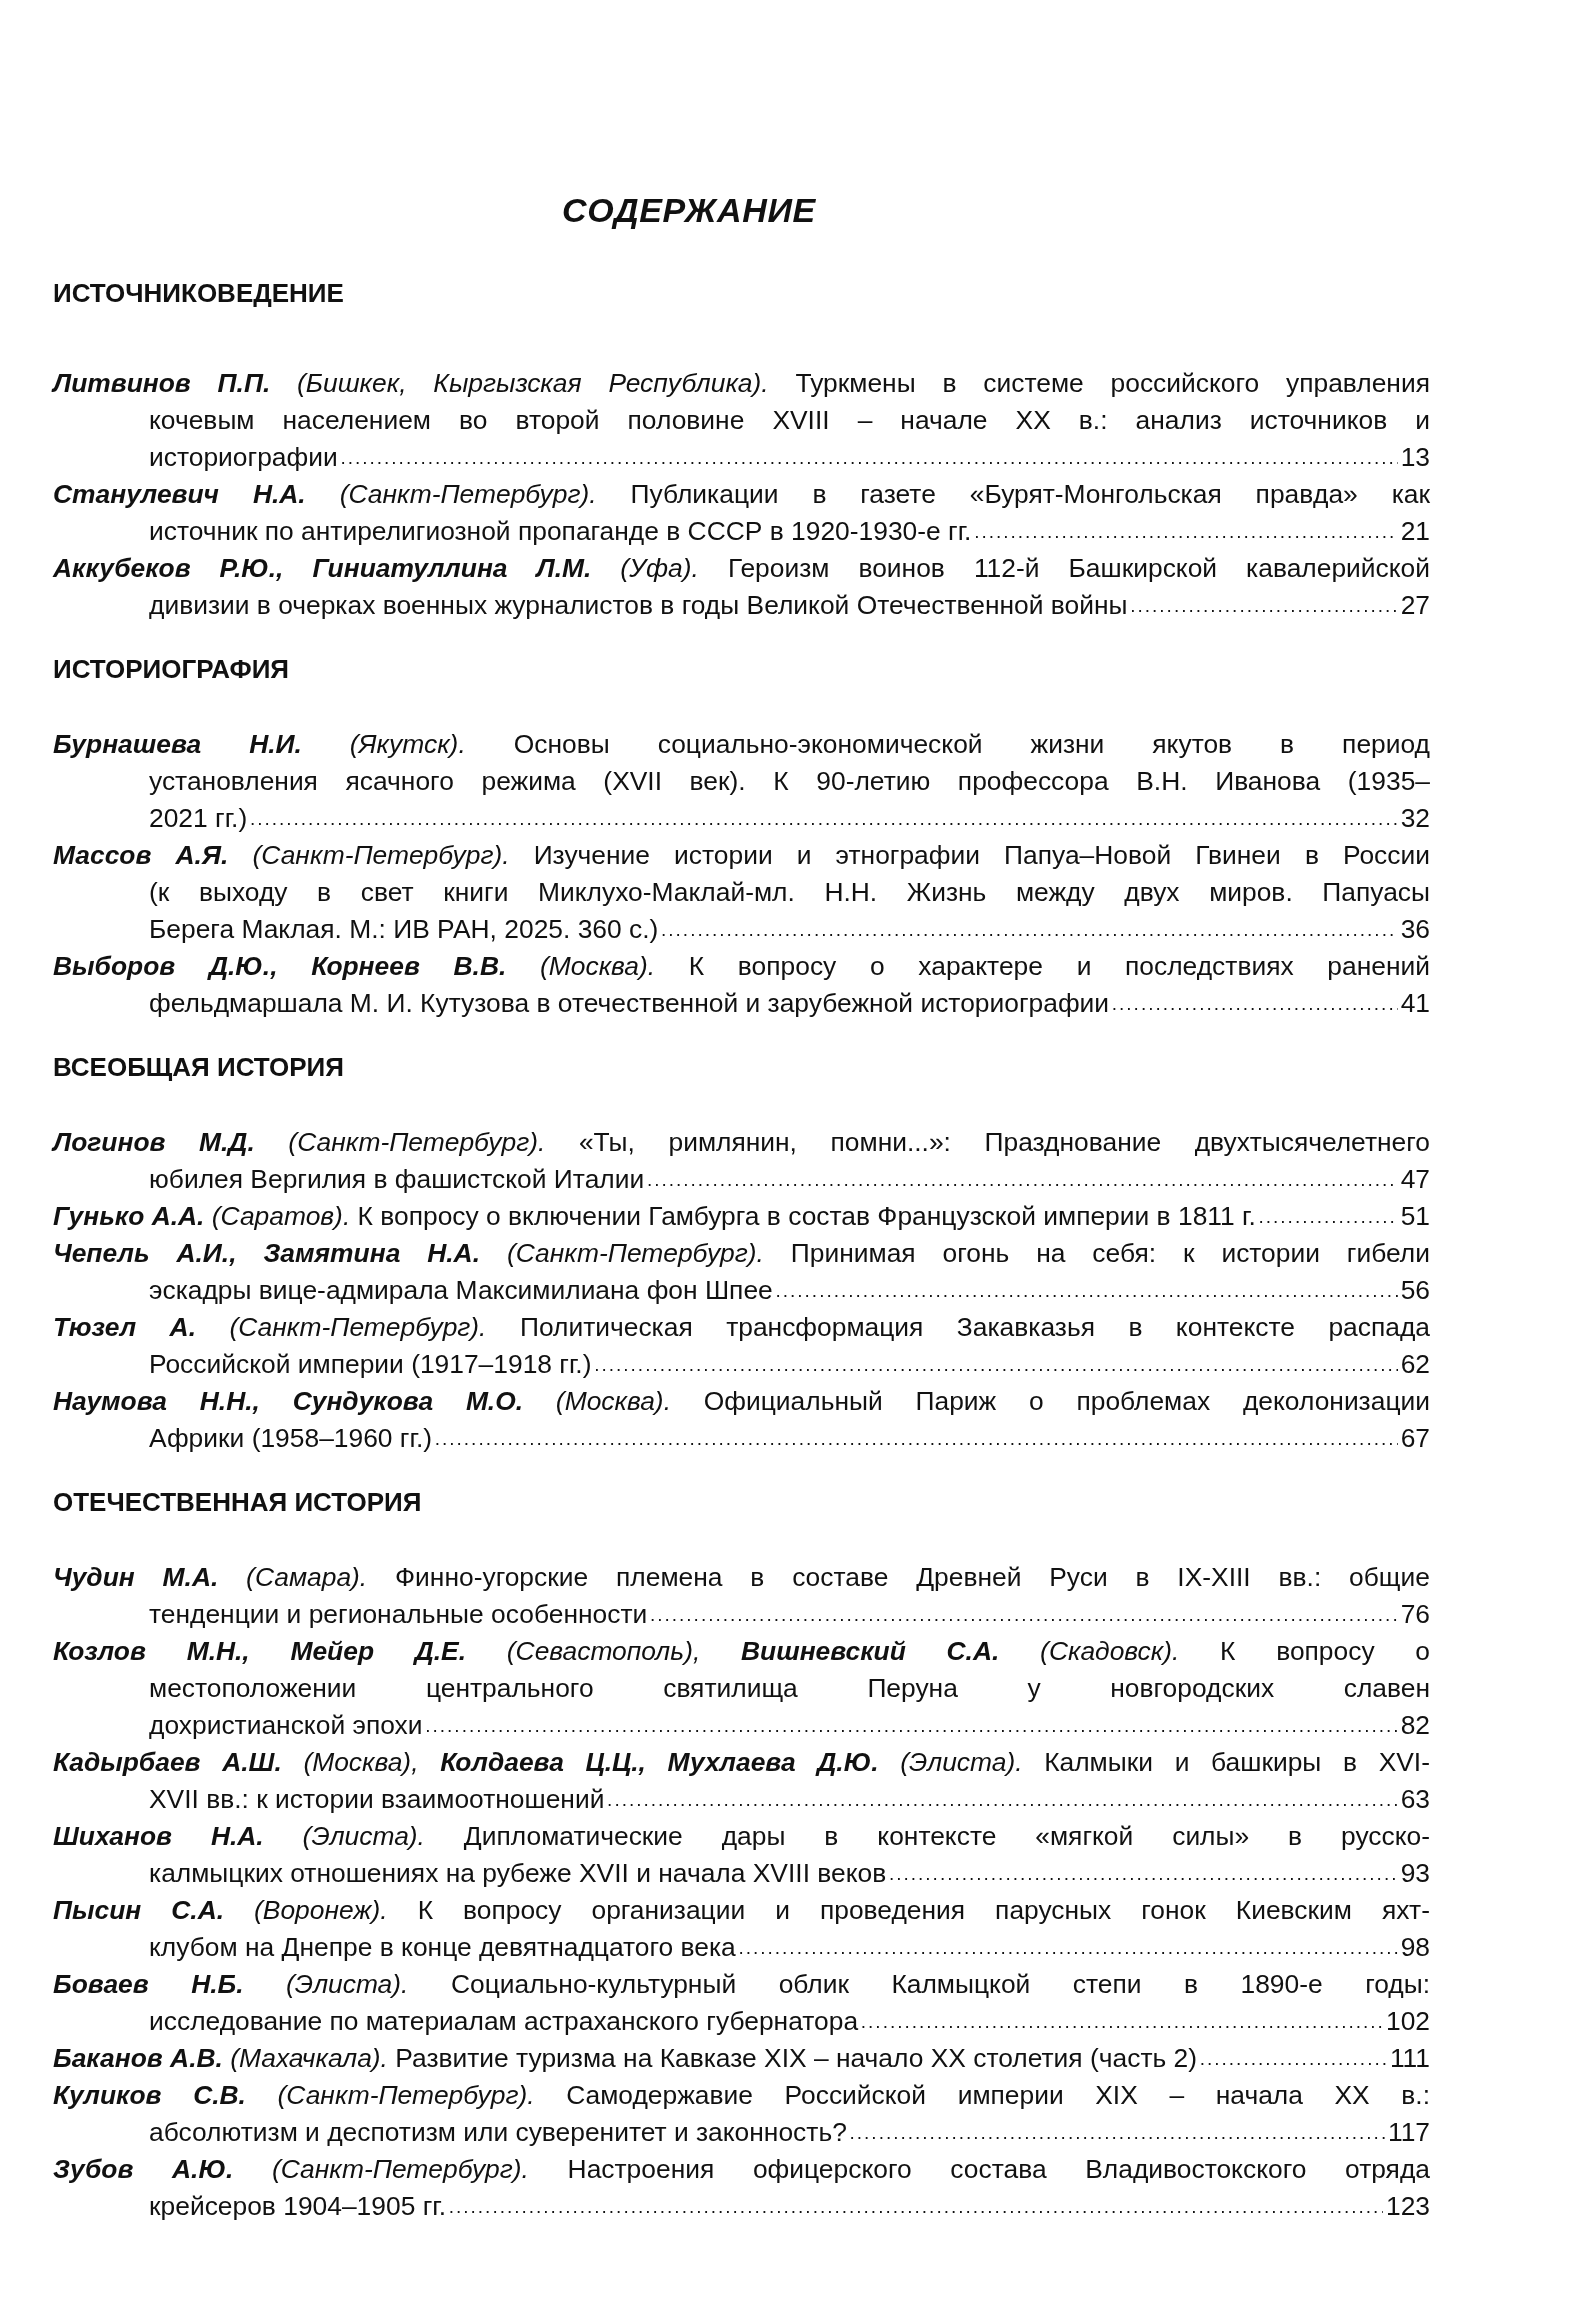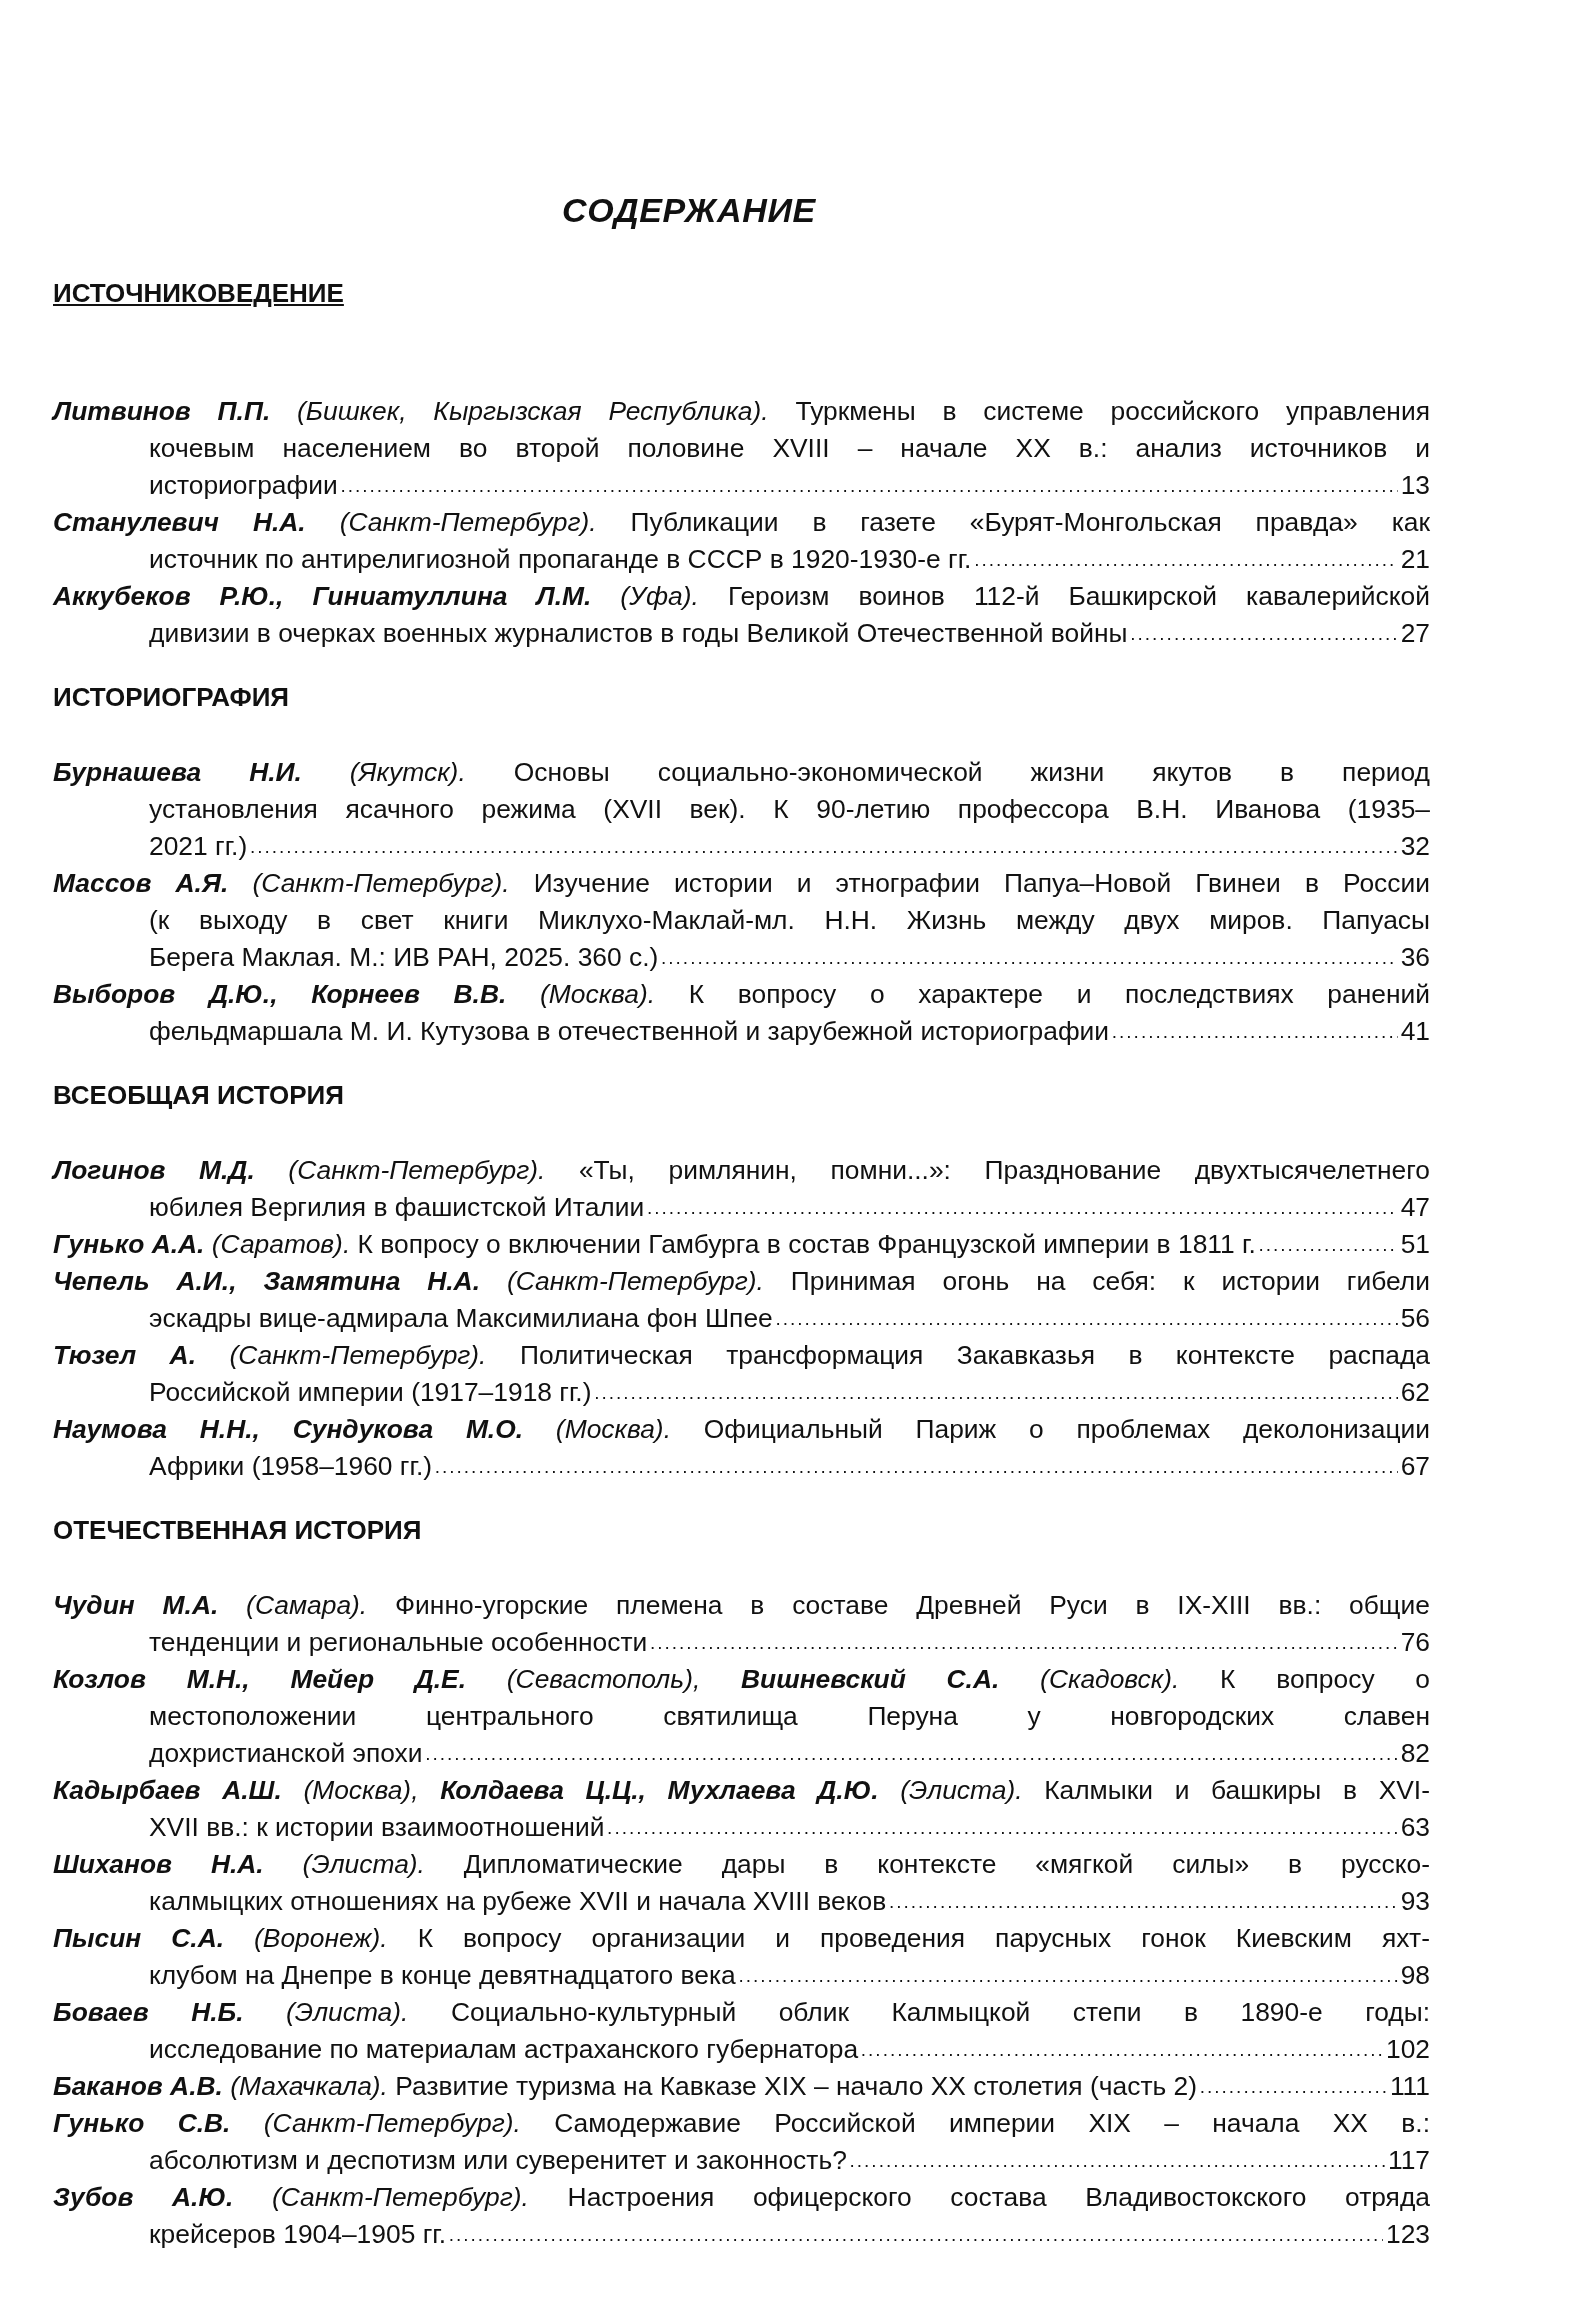--- a/index.html
+++ b/index.html
@@ -9,21 +9,21 @@
   }
   .page-title {
     position: absolute; top: 191px; left: 0; width: 1378px; text-align: center;
     font-weight: bold; font-style: italic; font-size: 34px; letter-spacing: 0.7px;
   }
   .content { position: absolute; left: 53px; top: 275px; width: 1377px; }
   .section { margin-bottom: 27px; }
   .section-heading {
     font-weight: bold; font-size: 26px; line-height: 37px; margin: 0 0 38px 0;
   }
-  .section:first-child .section-heading { margin-bottom: 81px; text-decoration: underline; }
+  .section:first-child .section-heading { margin-bottom: 53px; }
   .entry {
     position: relative; font-size: 26.4px; line-height: 37px;
     padding-left: 96px; text-indent: -96px; text-align: justify;
   }
   .entry .authors { font-weight: bold; font-style: italic; }
   .entry .place { font-style: italic; margin-top: 6px; }
   .entry .tail { display: flex; align-items: flex-end; text-indent: 0; }
   .entry .tail .last { white-space: nowrap; }
   .entry .tail .dots {
     flex: 1 1 auto; overflow: hidden; white-space: nowrap; margin: 0 2.7px;
@@ -193,21 +193,21 @@
         </div>
       </div>
       <div class="entry">
         <div class="tail" style="margin-left: -96px;">
           <span class="last"><span><span class="authors">Баканов А.В.</span> <span class="place">(Махачкала).</span></span> <span>Развитие туризма на Кавказе XIX – начало XX столетия (часть 2)</span></span>
           <span class="dots"></span>
           <span class="page">111</span>
         </div>
       </div>
       <div class="entry">
-        <div class="first-line"><span><span class="authors">Гунько С.В.</span> <span class="place">(Санкт-Петербург).</span></span> <span class="title-text">Самодержавие Российской империи XIX – начала XX в.:</span></div>
+        <div class="first-line"><span><span class="authors">Куликов С.В.</span> <span class="place">(Санкт-Петербург).</span></span> <span class="title-text">Самодержавие Российской империи XIX – начала XX в.:</span></div>
         <div class="tail">
           <span class="last">абсолютизм и деспотизм или суверенитет и законность?</span>
           <span class="dots"></span>
           <span class="page">117</span>
         </div>
       </div>
       <div class="entry">
         <div class="first-line"><span><span class="authors">Зубов А.Ю.</span> <span class="place">(Санкт-Петербург).</span></span> <span class="title-text">Настроения офицерского состава Владивостокского отряда</span></div>
         <div class="tail">
           <span class="last">крейсеров 1904–1905 гг.</span>

